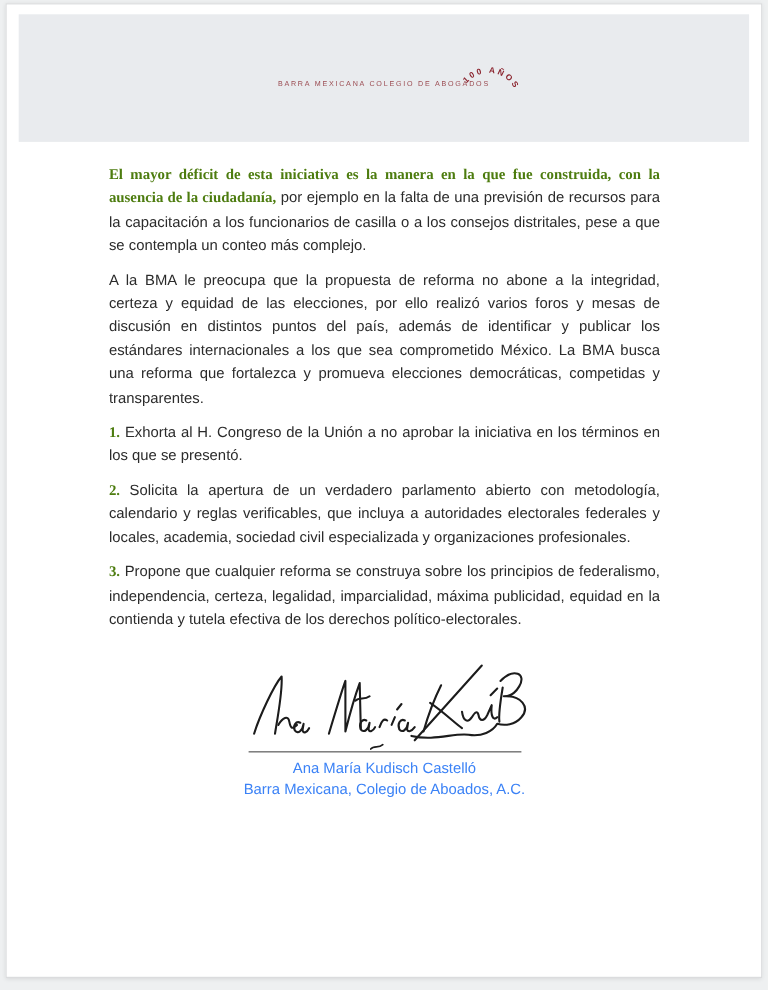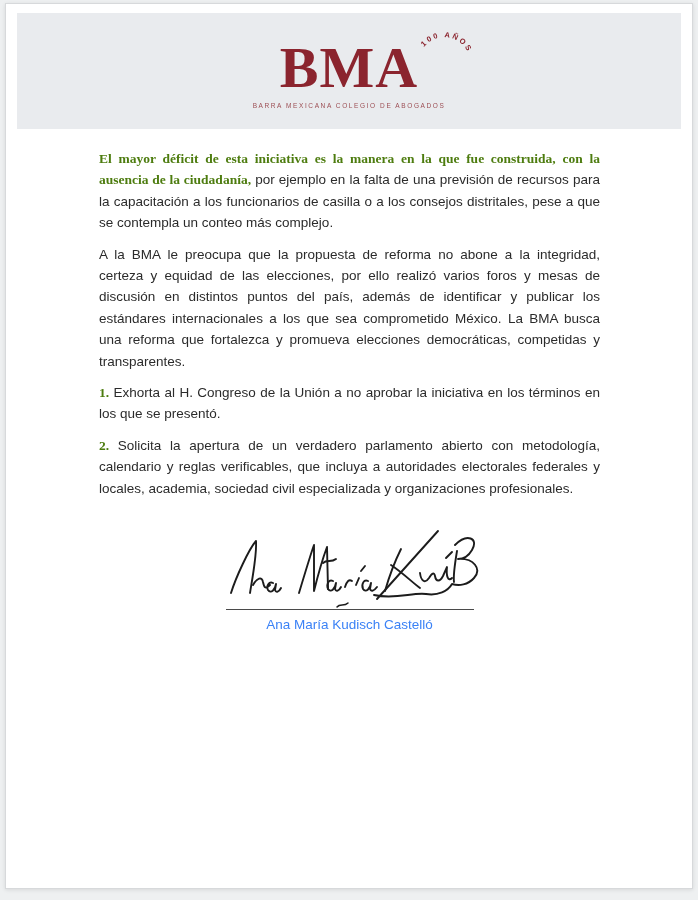--- a/index.html
+++ b/index.html
@@ -97,35 +97,35 @@
   <div class="letterhead">
     <div class="logo-wrap">
       <svg class="logo-arc" viewBox="0 0 58 58" aria-hidden="true">
         <defs>
           <path id="arcpath" d="M 5,30 A 26,26 0 0 1 51,42" fill="none"></path>
         </defs>
         <text>
           <textPath href="#arcpath">100 AÑOS</textPath>
         </text>
       </svg>
-      <div class="logo-main">BMA</div>
       <div class="logo-sub">BARRA MEXICANA COLEGIO DE ABOGADOS</div>
     </div>
   </div>
 
   <div class="body-text">
     <p><b>El mayor déficit de esta iniciativa es la manera en la que fue construida, con la ausencia de la ciudadanía,</b><span> por ejemplo en la falta de una previsión de recursos para la capacitación a los funcionarios de casilla o a los consejos distritales, pese a que se contempla un conteo más complejo.</span></p>
 
     <p>A la BMA le preocupa que la propuesta de reforma no abone a la integridad, certeza y equidad de las elecciones, por ello realizó varios foros y mesas de discusión en distintos puntos del país, además de identificar y publicar los estándares internacionales a los que sea comprometido México. La BMA busca una reforma que fortalezca y promueva elecciones democráticas, competidas y transparentes.</p>
 
 
     <p><b>1.</b><span> Exhorta al H. Congreso de la Unión a no aprobar la iniciativa en los términos en los que se presentó.</span></p>
 
     <p><b>2.</b><span> Solicita la apertura de un verdadero parlamento abierto con metodología, calendario y reglas verificables, que incluya a autoridades electorales federales y locales, academia, sociedad civil especializada y organizaciones profesionales.</span></p>
 
+    <p><b>3.</b><span> Propone que cualquier reforma se construya sobre los principios de federalismo, independencia, certeza, legalidad, imparcialidad, máxima publicidad, equidad en la contienda y tutela efectiva de los derechos político-electorales.</span></p>
 
     <div class="signature-wrap">
       <svg class="signature-svg" width="262" height="86" viewBox="0 0 262 86" aria-hidden="true">
         <g fill="none" stroke="#1c1c1c" stroke-width="1.9" stroke-linecap="round" stroke-linejoin="round">
 
           <path d="M12,68 C17,52 30,24 37,16 C38,30 33,55 31,68"></path>
           <path d="M34,60 C38,53 43,51 44,57 C45,62 46,65 51,60 M54,58 C50,56 47,61 49,65 C52,69 56,65 57,59 L56,65 C57,68 60,67 62,63"></path>
 
           <path d="M80,68 C86,48 92,28 95,20 L95,66 C99,50 105,30 108,22 L109,64"></path>
           <path d="M114,56 C110,54 107,59 109,64 C112,68 116,64 117,58 L116,64 C117,67 120,66 122,62"></path>
@@ -141,16 +141,17 @@
           <path d="M238,26 C236,38 234,50 235,57"></path>
           <path d="M227,33 L233,27"></path>
 
           <path d="M236,20 C248,8 260,13 253,25 C249,32 243,34 239,34 C255,33 263,44 255,53 C249,60 240,61 233,59 C229,66 219,71 207,69 C194,67 176,75 155,70"></path>
 
           <path d="M118,82 C121,78 125,82 129,78" stroke-width="1.5"></path>
         </g>
       </svg>
       <div class="sig-rule"></div>
       <div class="sig-name">Ana María Kudisch Castelló</div>
+      <div class="sig-org">Barra Mexicana, Colegio de Aboados, A.C.</div>
     </div>
   </div>
 
 </div>
 
 </body></html>

